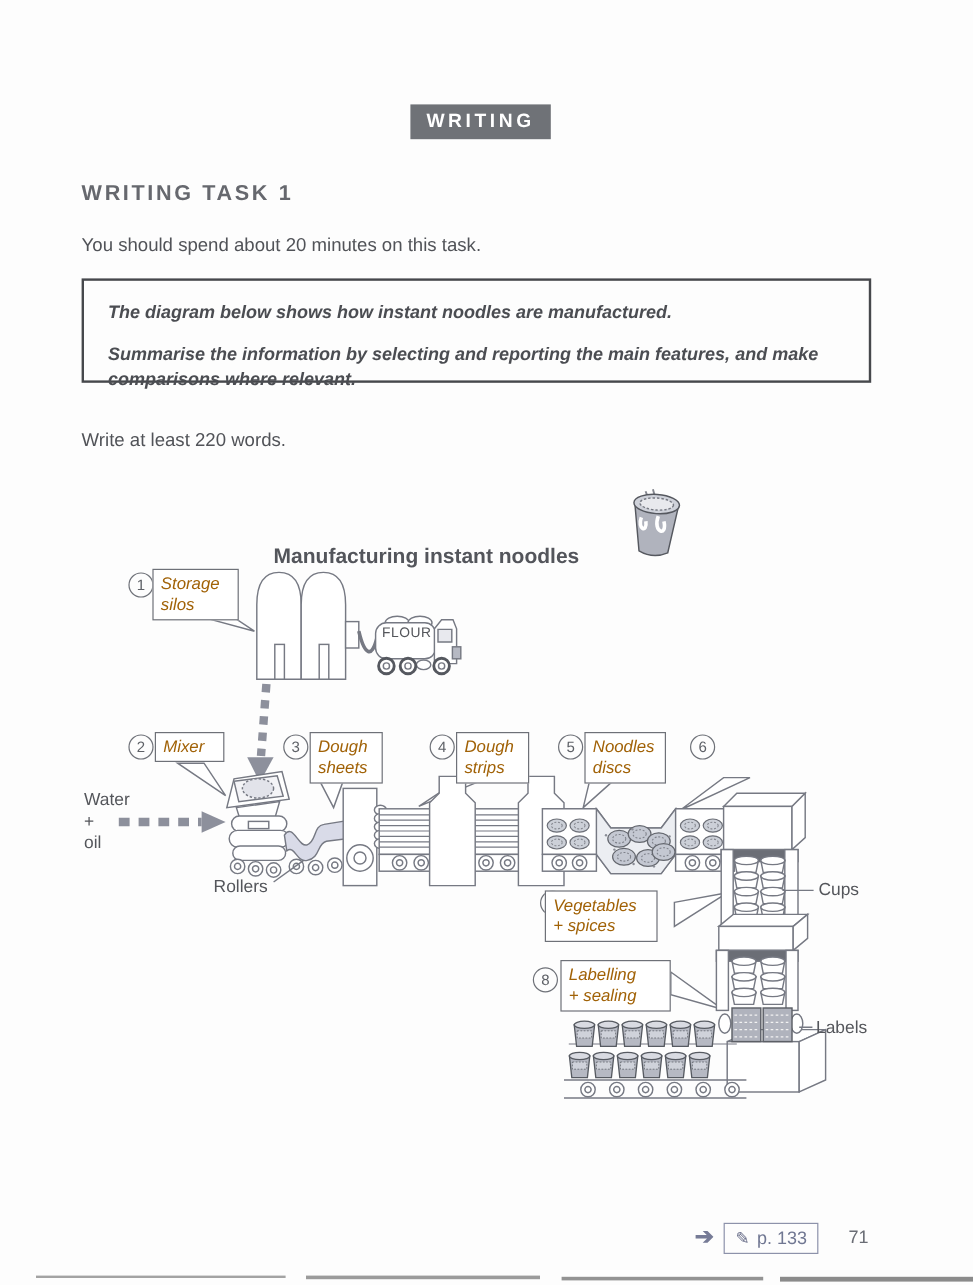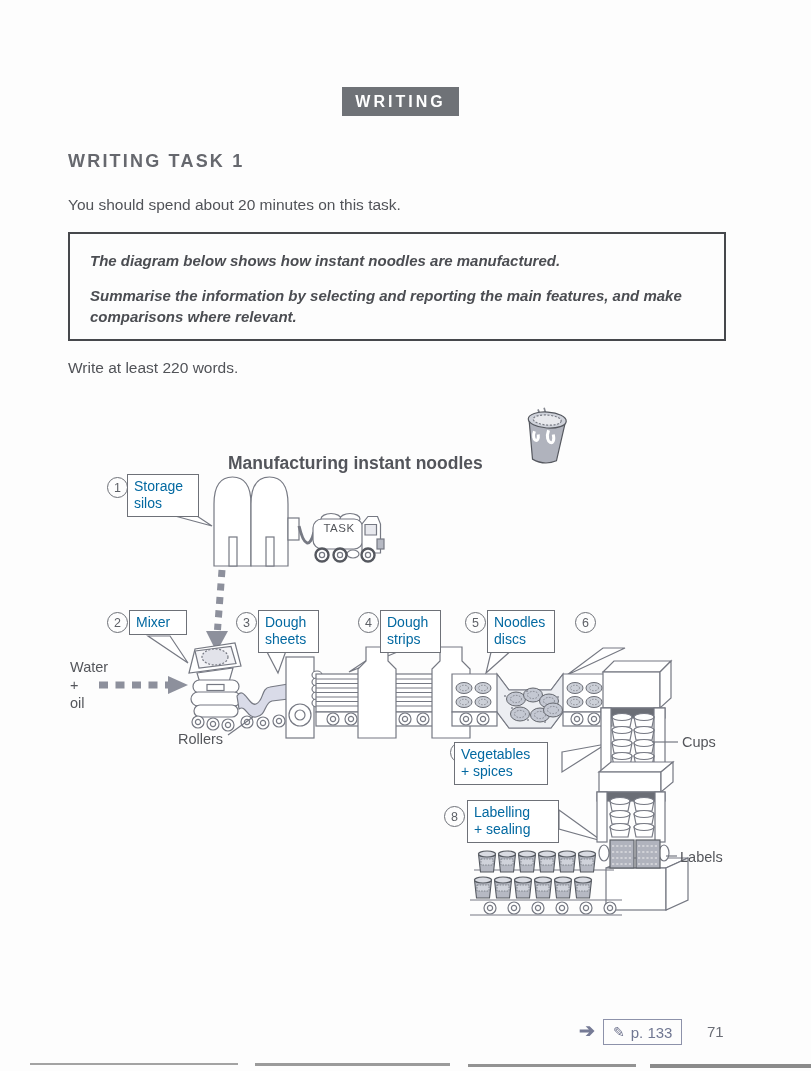--- a/index.html
+++ b/index.html
@@ -5,36 +5,36 @@
   html,body{margin:0;padding:0;background:#e9e9e9;}
   .page{position:relative;width:811px;height:1071px;background:#fdfdfd;
         font-family:"Liberation Sans",sans-serif;overflow:hidden;margin:0 auto;}
   
   .banner{position:absolute;left:342px;top:87px;width:117px;height:29px;
           background:#6f7277;color:#fff;font-weight:bold;font-size:16px;
           letter-spacing:3px;display:flex;align-items:center;justify-content:center;}
   .task-title{position:absolute;left:68px;top:151px;font-size:18px;font-weight:bold;
               letter-spacing:2.2px;color:#66686e;margin:0;}
   .time-note{position:absolute;left:68px;top:196px;font-size:15.5px;color:#515358;}
-  .prompt-box{position:absolute;left:68px;top:232px;width:658px;height:109px;
+  .prompt-box{position:absolute;left:68px;top:232px;width:658px;height:87px;
               border:2px solid #46484c;background:#fdfdfd;box-sizing:border-box;
               padding:17px 22px 16px 20px;}
   .prompt-line{font-size:15px;font-weight:bold;font-style:italic;color:#4b4d52;
                line-height:1.35;margin:0 0 15px 0;max-width:620px;}
   .word-note{position:absolute;left:68px;top:359px;font-size:15.5px;color:#515358;}
   
   .diagram{position:absolute;left:0;top:400px;width:811px;height:560px;}
   .diagram svg{position:absolute;left:0;top:0;z-index:1;}
   .diagram-title{position:absolute;left:228px;top:25px;font-size:17.5px;font-weight:bold;
                  color:#53555b;z-index:3;margin-top:28px;}
   .step-circle{position:absolute;width:19px;height:19px;border:1.4px solid #6e7178;
                border-radius:50%;background:#fdfdfd;color:#5e6167;font-size:12.5px;
                display:flex;align-items:center;justify-content:center;z-index:3;}
-  .step-box{position:absolute;border:1.4px solid #6e7178;background:#fff;color:#0369a1;
-            font-size:14px;line-height:1.24;padding:3px 6px;z-index:3;}
+  .step-box{position:absolute;border:1.4px solid #6e7178;background:#fff;color:#a16207;
+            font-size:14px;line-height:1.24;padding:3px 6px;z-index:3;font-style:italic;}
   .note{position:absolute;font-size:14.5px;color:#54565b;z-index:3;line-height:1.25;}
   .flour-label{position:absolute;left:316px;top:122px;width:46px;text-align:center;
                font-size:11.5px;color:#54565b;letter-spacing:0.5px;z-index:3;}
   
   .footer-arrow{position:absolute;left:579px;top:1019px;font-size:19px;font-weight:bold;
                 color:#767b96;}
   .footer-box{position:absolute;left:603px;top:1019px;height:26px;border:1.3px solid #8d92aa;
               display:flex;align-items:center;gap:6px;padding:0 9px;box-sizing:border-box;}
   .footer-pencil{font-size:14px;color:#6a6f8a;}
   .footer-ref{font-size:15px;color:#707792;}
@@ -310,21 +310,21 @@
           <path d="M10,24 C7,34 16,37 14,27" fill="none" stroke="#fff" stroke-width="3"></path>
           <path d="M24,22 C20,36 33,39 29,26" fill="none" stroke="#fff" stroke-width="3"></path>
           <ellipse cx="22" cy="12" rx="19" ry="8" fill="#cfd2da" stroke="#55585f"></ellipse>
           <ellipse cx="22" cy="12" rx="14" ry="5" fill="#e8e9ed" stroke="#777a83" stroke-dasharray="2 1.6"></ellipse>
         </g>
       </g>
     </svg>
 
     <div class="diagram-title">Manufacturing instant noodles</div>
 
-    <div class="flour-label">TASK</div>
+    <div class="flour-label">FLOUR</div>
 
     <div class="step-circle" style="left:107px;top:77px;">1</div>
     <div class="step-circle" style="left:107px;top:212px;">2</div>
     <div class="step-circle" style="left:236px;top:212px;">3</div>
     <div class="step-circle" style="left:358px;top:212px;">4</div>
     <div class="step-circle" style="left:465px;top:212px;">5</div>
     <div class="step-circle" style="left:575px;top:212px;">6</div>
     <div class="step-circle" style="left:450px;top:342px;">7</div>
     <div class="step-circle" style="left:444px;top:406px;">8</div>
 

